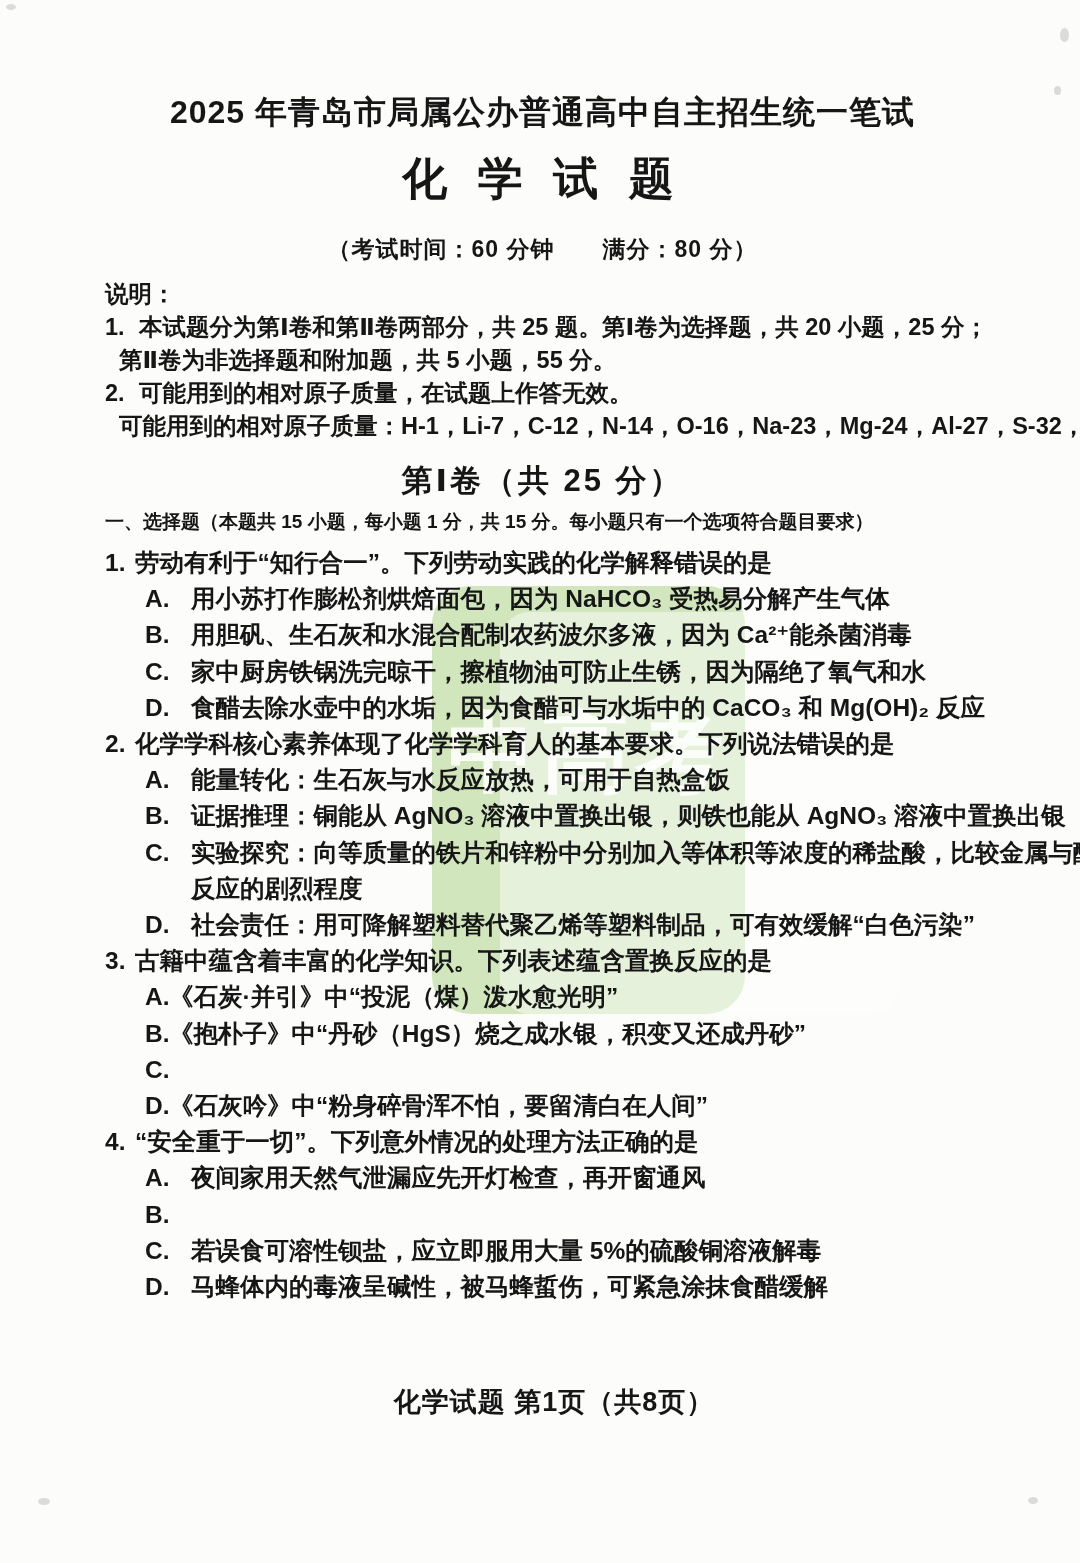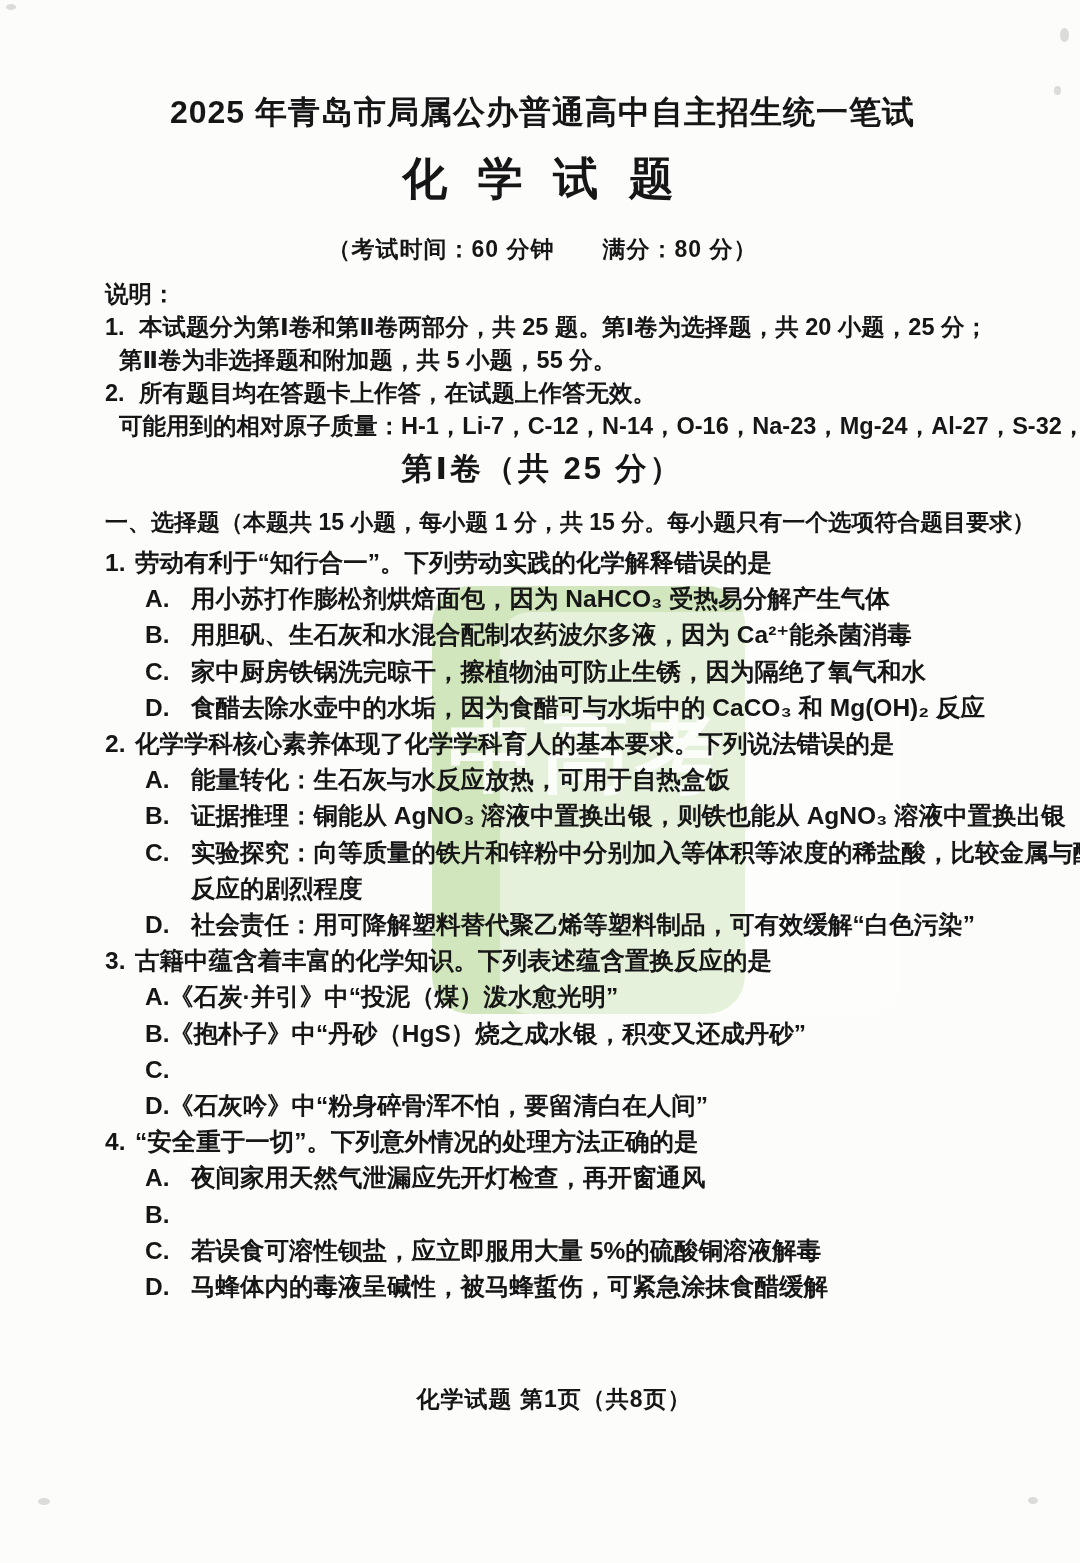--- a/index.html
+++ b/index.html
@@ -20,37 +20,37 @@
   .subject     { text-align:center; font-size:45px; letter-spacing:9px; line-height:62px; margin-top:12px; }
   .exam-meta   { text-align:center; font-size:23px; letter-spacing:1px; line-height:30px; margin-top:24px; }
 
   
   .notes { margin-top:14px; font-size:23.5px; line-height:33px; }
   .notes-row { display:flex; white-space:nowrap; }
   .notes-num { width:34px; flex:none; }
   .notes-indent { margin-left:14px; white-space:nowrap; }
 
   
-  .section-heading { text-align:center; font-size:31px; letter-spacing:3px; line-height:44px; margin-top:4px; }
-  .mc-intro { font-size:23px; line-height:34px; margin-top:14px; white-space:nowrap; }
+  .section-heading { text-align:center; font-size:31px; letter-spacing:3px; line-height:44px; margin-top:16px; }
+  .mc-intro { font-size:19px; line-height:34px; margin-top:2px; white-space:nowrap; }
 
   
   .questions { margin-top:6px; font-size:24.5px; line-height:36.2px; }
   .q-stem { display:flex; white-space:nowrap; }
   .q-num  { width:30px; flex:none; }
   .q-text { white-space:nowrap; }
   .option { display:flex; margin-left:40px; white-space:nowrap; }
   .opt-label { width:46px; flex:none; }
   .tight .opt-label { width:24px; }
   .opt-text { white-space:nowrap; }
   .opt-body div { white-space:nowrap; }
 
   
   .page-footer { position:absolute; left:0; right:0; top:1384px; text-align:center;
-                 font-size:23px; letter-spacing:1px; z-index:2;padding-left:28px; }
+                 font-size:27px; letter-spacing:1px; z-index:2;padding-left:28px; }
 
   
   .watermark {
     position:absolute; left:432px; top:586px; width:313px; height:428px;
     border-radius:38px; z-index:1;
     display:flex; flex-direction:column; align-items:center;
     padding-top:113px; box-sizing:border-box;
   }
   .wm-row { font-size:88px; line-height:108px; letter-spacing:6px; font-weight:700;
             font-family:"Liberation Sans","DejaVu Sans",sans-serif; }
@@ -91,21 +91,21 @@
 
     <div class="notes">
       <div>说明：</div>
       <div class="notes-row">
         <span class="notes-num">1.</span>
         <span>本试题分为第Ⅰ卷和第Ⅱ卷两部分，共 25 题。第Ⅰ卷为选择题，共 20 小题，25 分；</span>
       </div>
       <div class="notes-indent">第Ⅱ卷为非选择题和附加题，共 5 小题，55 分。</div>
       <div class="notes-row">
         <span class="notes-num">2.</span>
-        <span>所有题目均在答题卡上作答，在试题上作答无效。</span>
+        <span>可能用到的相对原子质量，在试题上作答无效。</span>
       </div>
       <div class="notes-indent">可能用到的相对原子质量：H-1，Li-7，C-12，N-14，O-16，Na-23，Mg-24，Al-27，S-32，</div>
     </div>
 
     <div class="section-heading">第Ⅰ卷（共 25 分）</div>
     <div class="mc-intro">一、选择题（本题共 15 小题，每小题 1 分，共 15 分。每小题只有一个选项符合题目要求）</div>
 
     <div class="questions">
 
       <div class="question">

